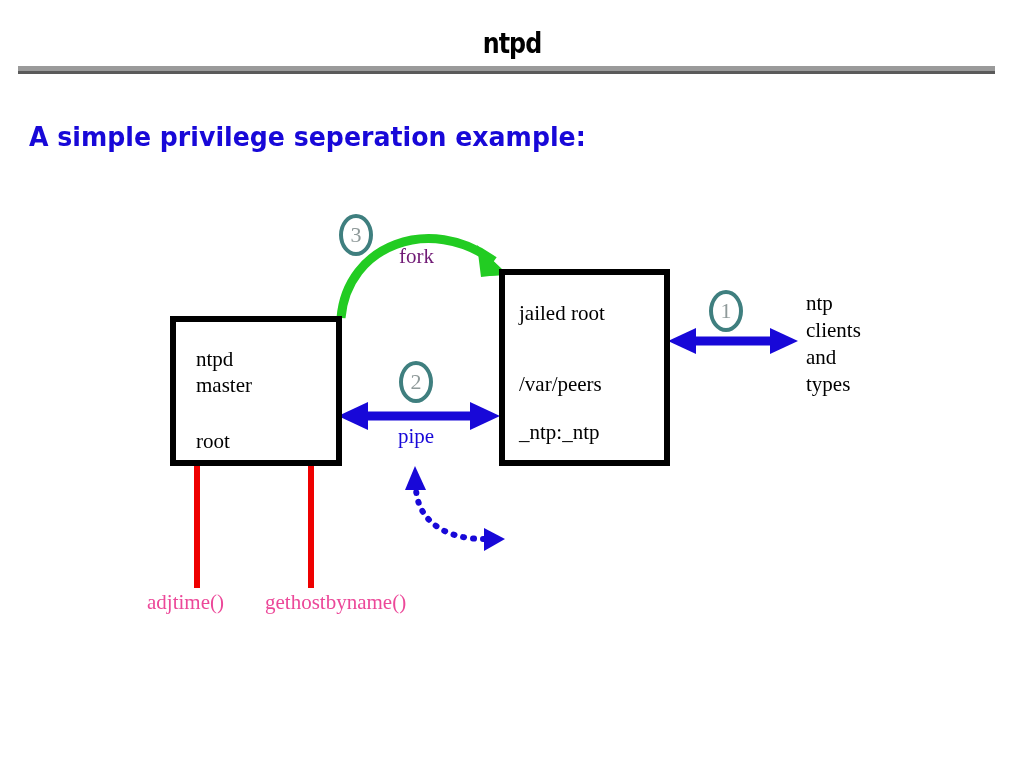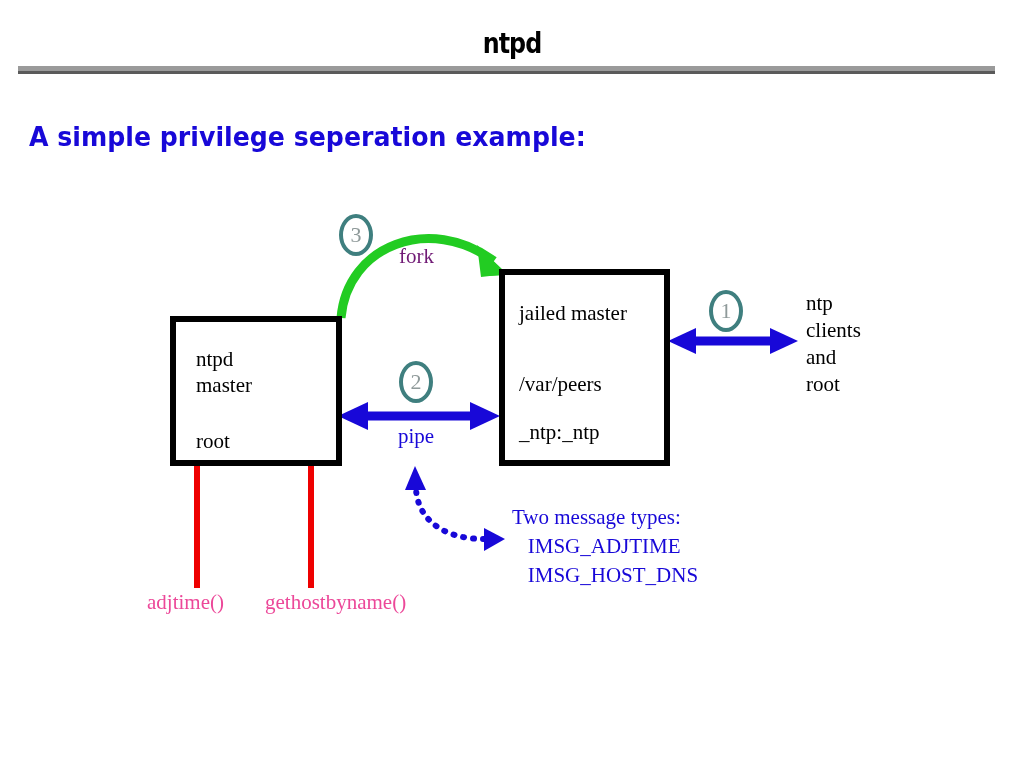--- a/index.html
+++ b/index.html
@@ -170,21 +170,21 @@
     </g>
   </svg>
 
   <div class="pbox" id="box-master"></div>
   <div class="pbox" id="box-child"></div>
 
   <div class="box-text" id="master-lines" style="white-space: pre;">ntpd
 master</div>
   <div class="box-text" style="left:196px; top:428px;">root</div>
 
-  <div class="box-text" id="child-title">jailed master</div>
+  <div class="box-text" id="child-title">jailed root</div>
   <div class="box-text" id="child-path">/var/peers</div>
   <div class="box-text" id="child-user">_ntp:_ntp</div>
 
   <div class="marker" id="marker-3">
     <span>3</span>
   </div>
   <div class="marker" id="marker-2">
     <span>2</span>
   </div>
   <div class="marker" id="marker-1">
@@ -192,23 +192,20 @@
   </div>
 
   <div class="lab lab-green" id="label-fork">fork</div>
 
   <div class="lab lab-blue" id="label-pipe">pipe</div>
 
 
   <div class="lab lab-black" id="label-peers" style="white-space: pre;">ntp
 clients
 and
-root</div>
-
-  <div class="lab lab-blue" id="label-msgs" style="white-space: pre;">Two message types:
-   IMSG_ADJTIME
-   IMSG_HOST_DNS</div>
+types</div>
+
 
   <div class="lab lab-red" id="label-adjtime">adjtime()</div>
 
   <div class="lab lab-red" id="label-gethost">gethostbyname()</div>
 
 </div>
 
 </body></html>

